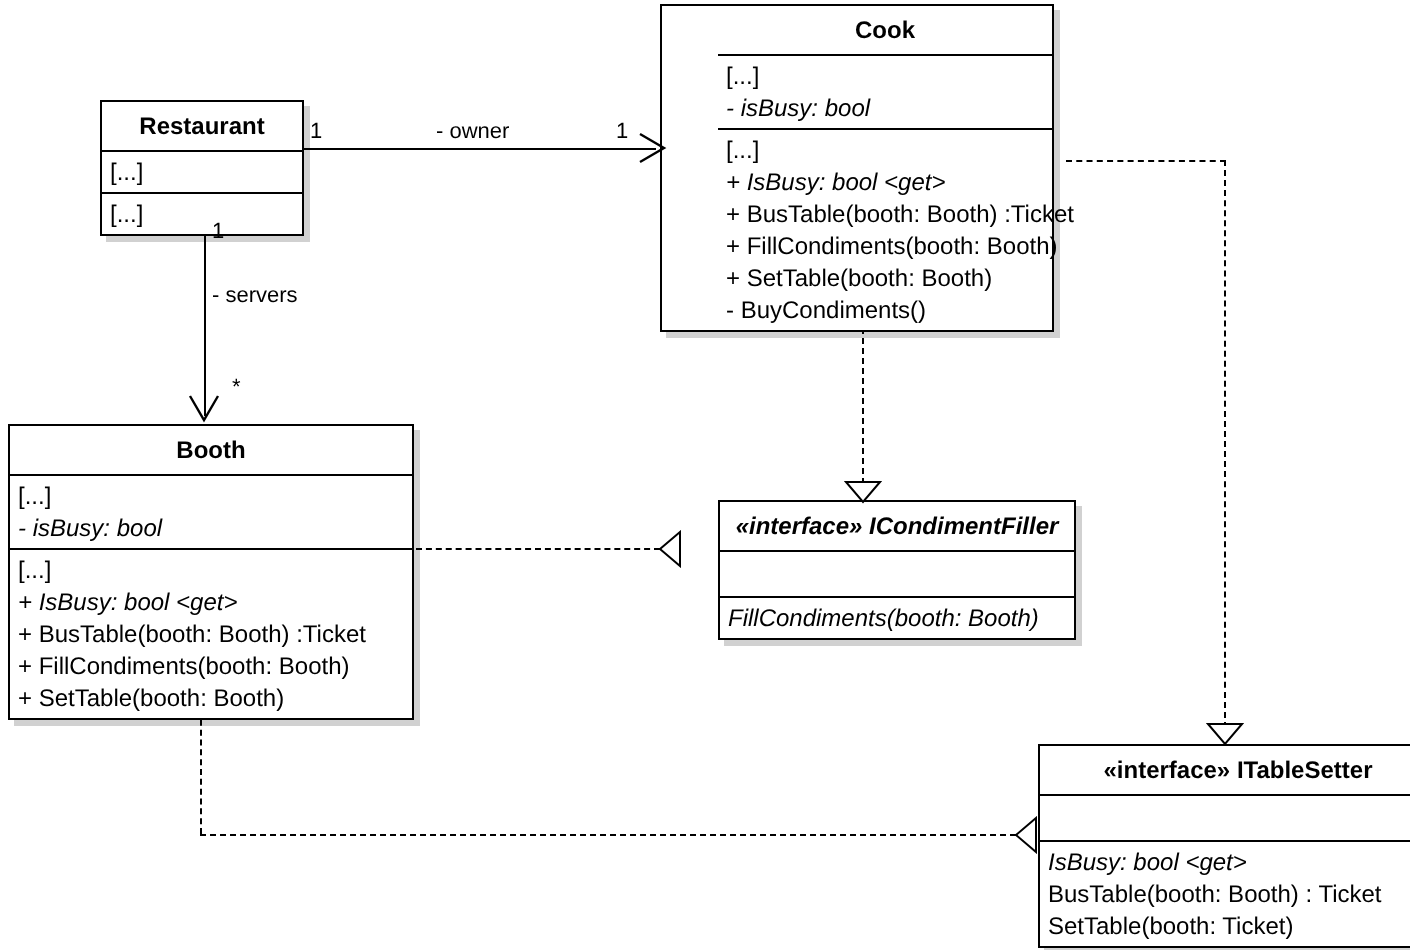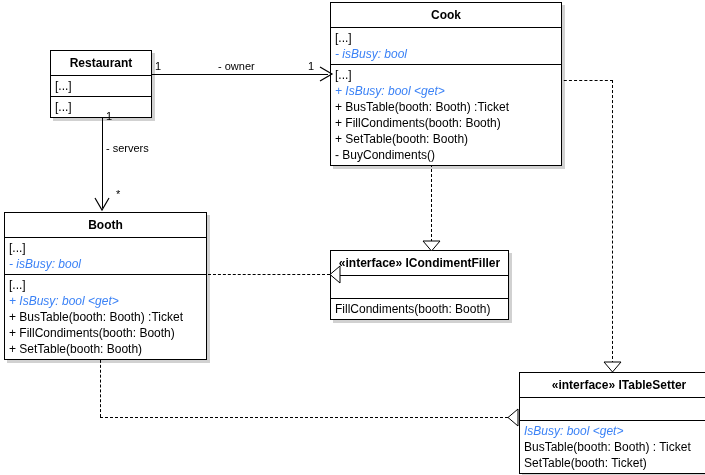--- a/index.html
+++ b/index.html
@@ -47,21 +47,21 @@
     height: 18px;
   }
   .member {
     font-size: 12px;
     line-height: 16px;
     color: #000000;
     padding: 0 4px;
     white-space: nowrap;
   }
   .member.blue {
-    color: #3b82f6;
+    color: #000000;
     font-style: italic;
   }
   
   .hline {
     position: absolute;
     height: 0;
     border-top: 1px solid #000000;
     z-index: 2;
   }
   .vline {
@@ -146,21 +146,21 @@
   <div class="uml-class" style="left:50px; top:50px; width:102px;">
     <div class="uml-title">Restaurant</div>
     <div class="uml-compartment">
       <div class="member">[...]</div>
     </div>
     <div class="uml-compartment last">
       <div class="member">[...]</div>
     </div>
   </div>
 
-  <div class="uml-class" style="left:330px; top:2px; width:232px;">
+  <div class="uml-class" style="left:330px; top:2px; width:197px;padding-left:28px;">
     <div class="uml-title">Cook</div>
     <div class="uml-compartment">
       <div class="member">[...]</div>
       <div class="member blue">-  isBusy: bool</div>
     </div>
     <div class="uml-compartment last">
       <div class="member">[...]</div>
       <div class="member blue">+ IsBusy: bool &lt;get&gt;</div>
       <div class="member">+ BusTable(booth: Booth) :Ticket</div>
       <div class="member">+ FillCondiments(booth: Booth)</div>
@@ -177,21 +177,21 @@
     </div>
     <div class="uml-compartment last">
       <div class="member">[...]</div>
       <div class="member blue">+ IsBusy: bool &lt;get&gt;</div>
       <div class="member">+ BusTable(booth: Booth) :Ticket</div>
       <div class="member">+ FillCondiments(booth: Booth)</div>
       <div class="member">+ SetTable(booth: Booth)</div>
     </div>
   </div>
 
-  <div class="uml-class" style="left:330px; top:250px; width:179px;">
+  <div class="uml-class" style="left:359px; top:250px; width:179px;font-style:italic;">
     <div class="uml-title">«interface» ICondimentFiller</div>
     <div class="uml-compartment empty"></div>
     <div class="uml-compartment last">
       <div class="member">FillCondiments(booth: Booth)</div>
     </div>
   </div>
 
   <div class="uml-class" style="left:519px; top:372px; width:200px;">
     <div class="uml-title">«interface» ITableSetter</div>
     <div class="uml-compartment empty"></div>

